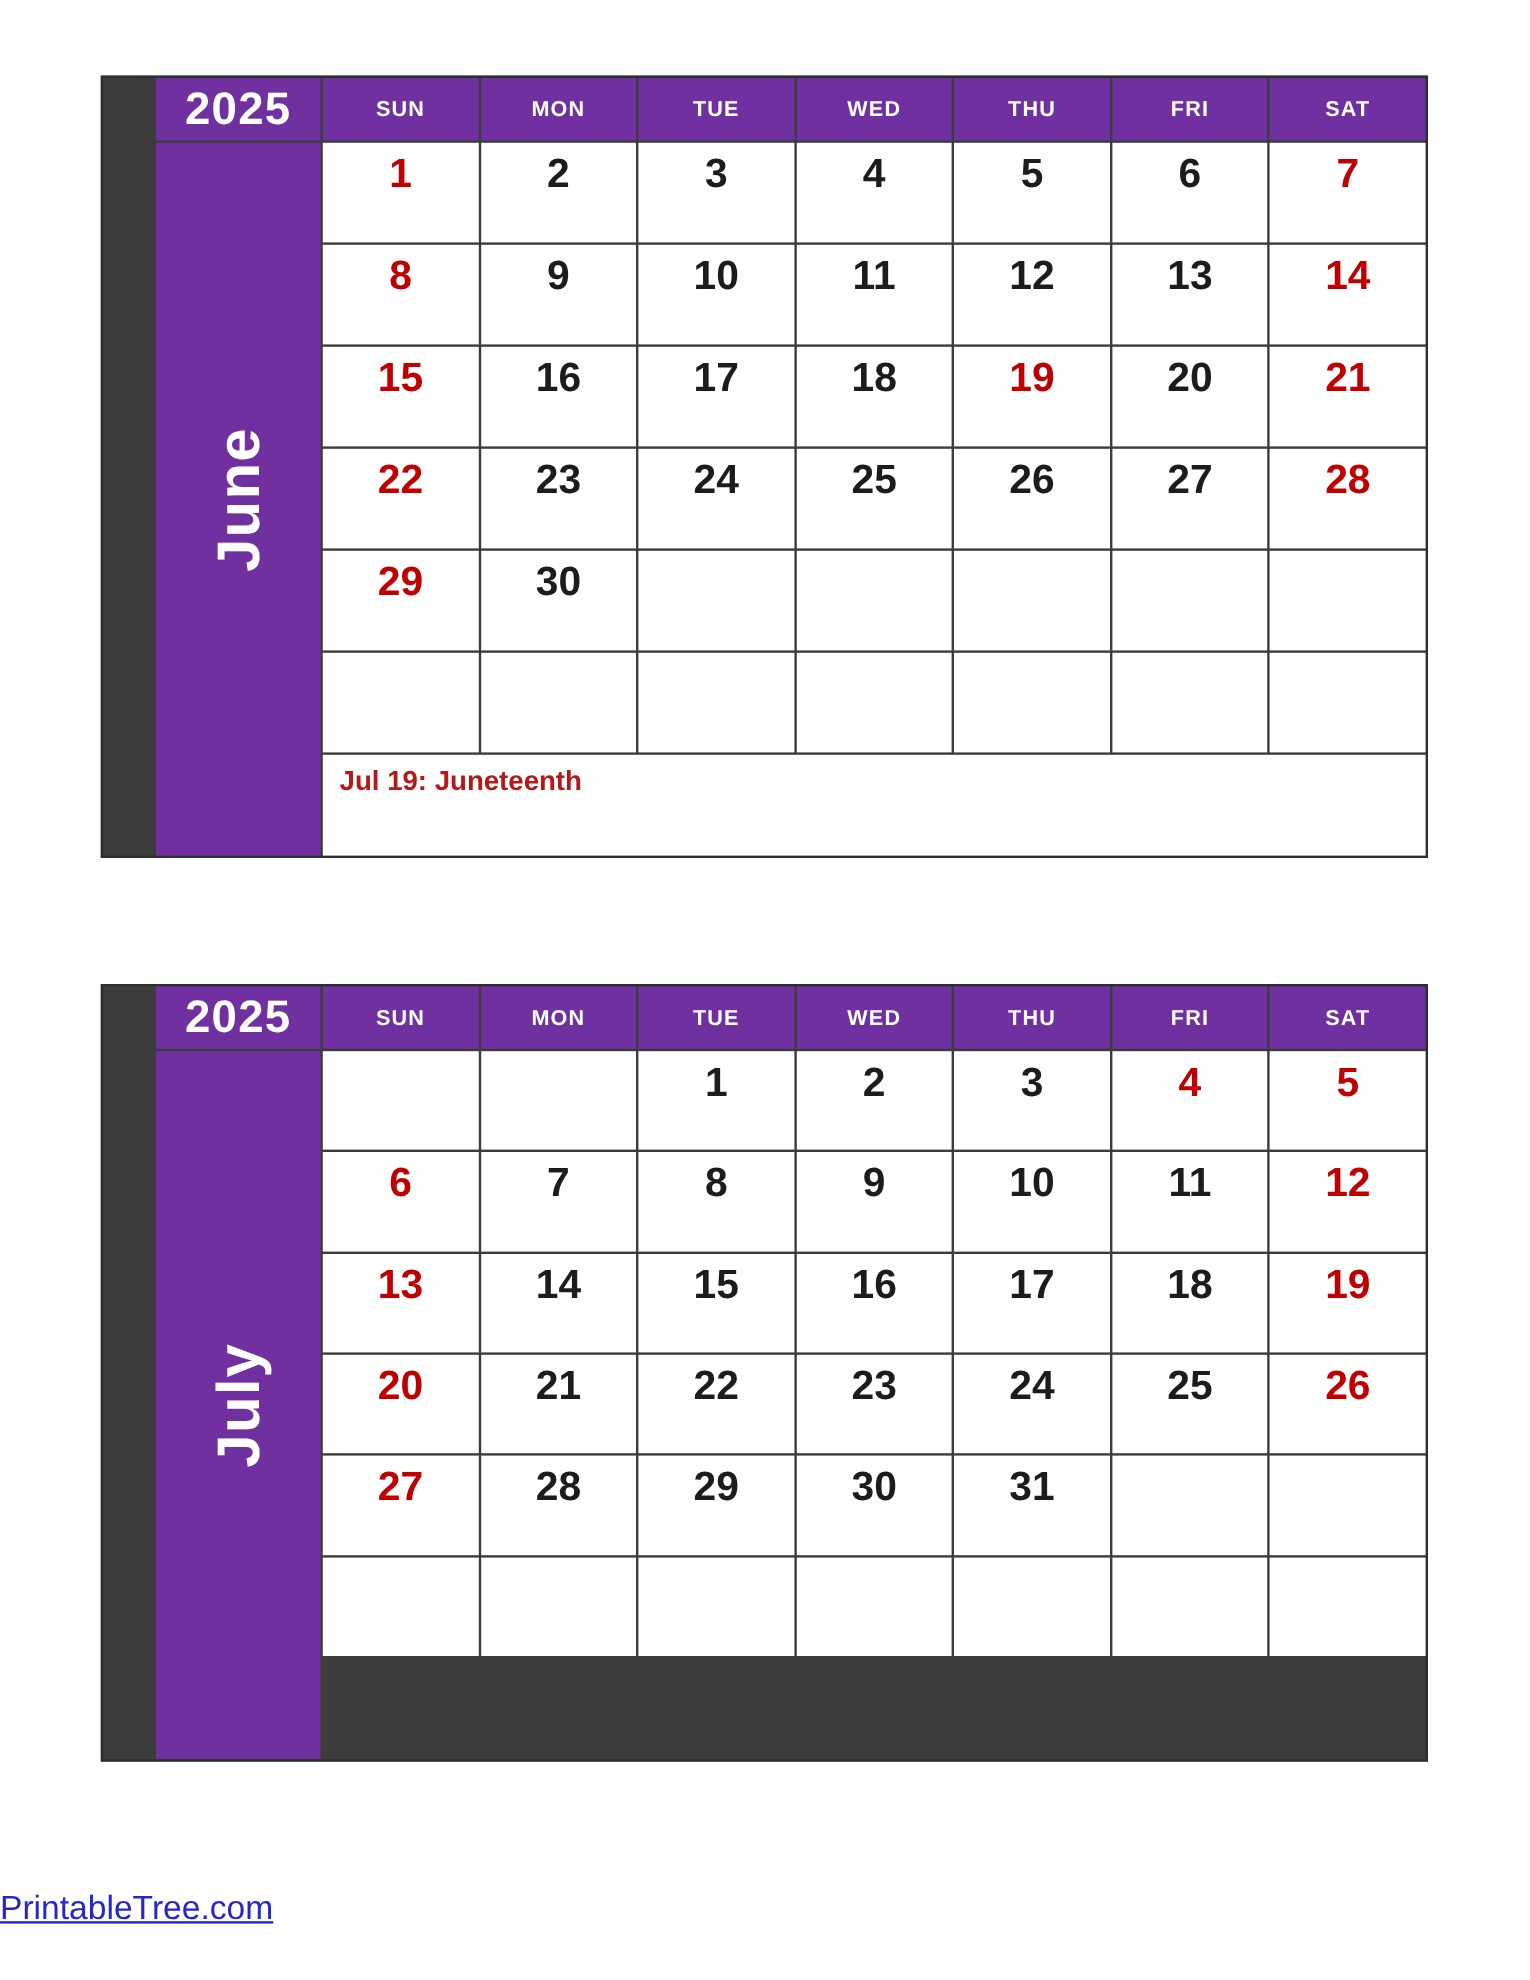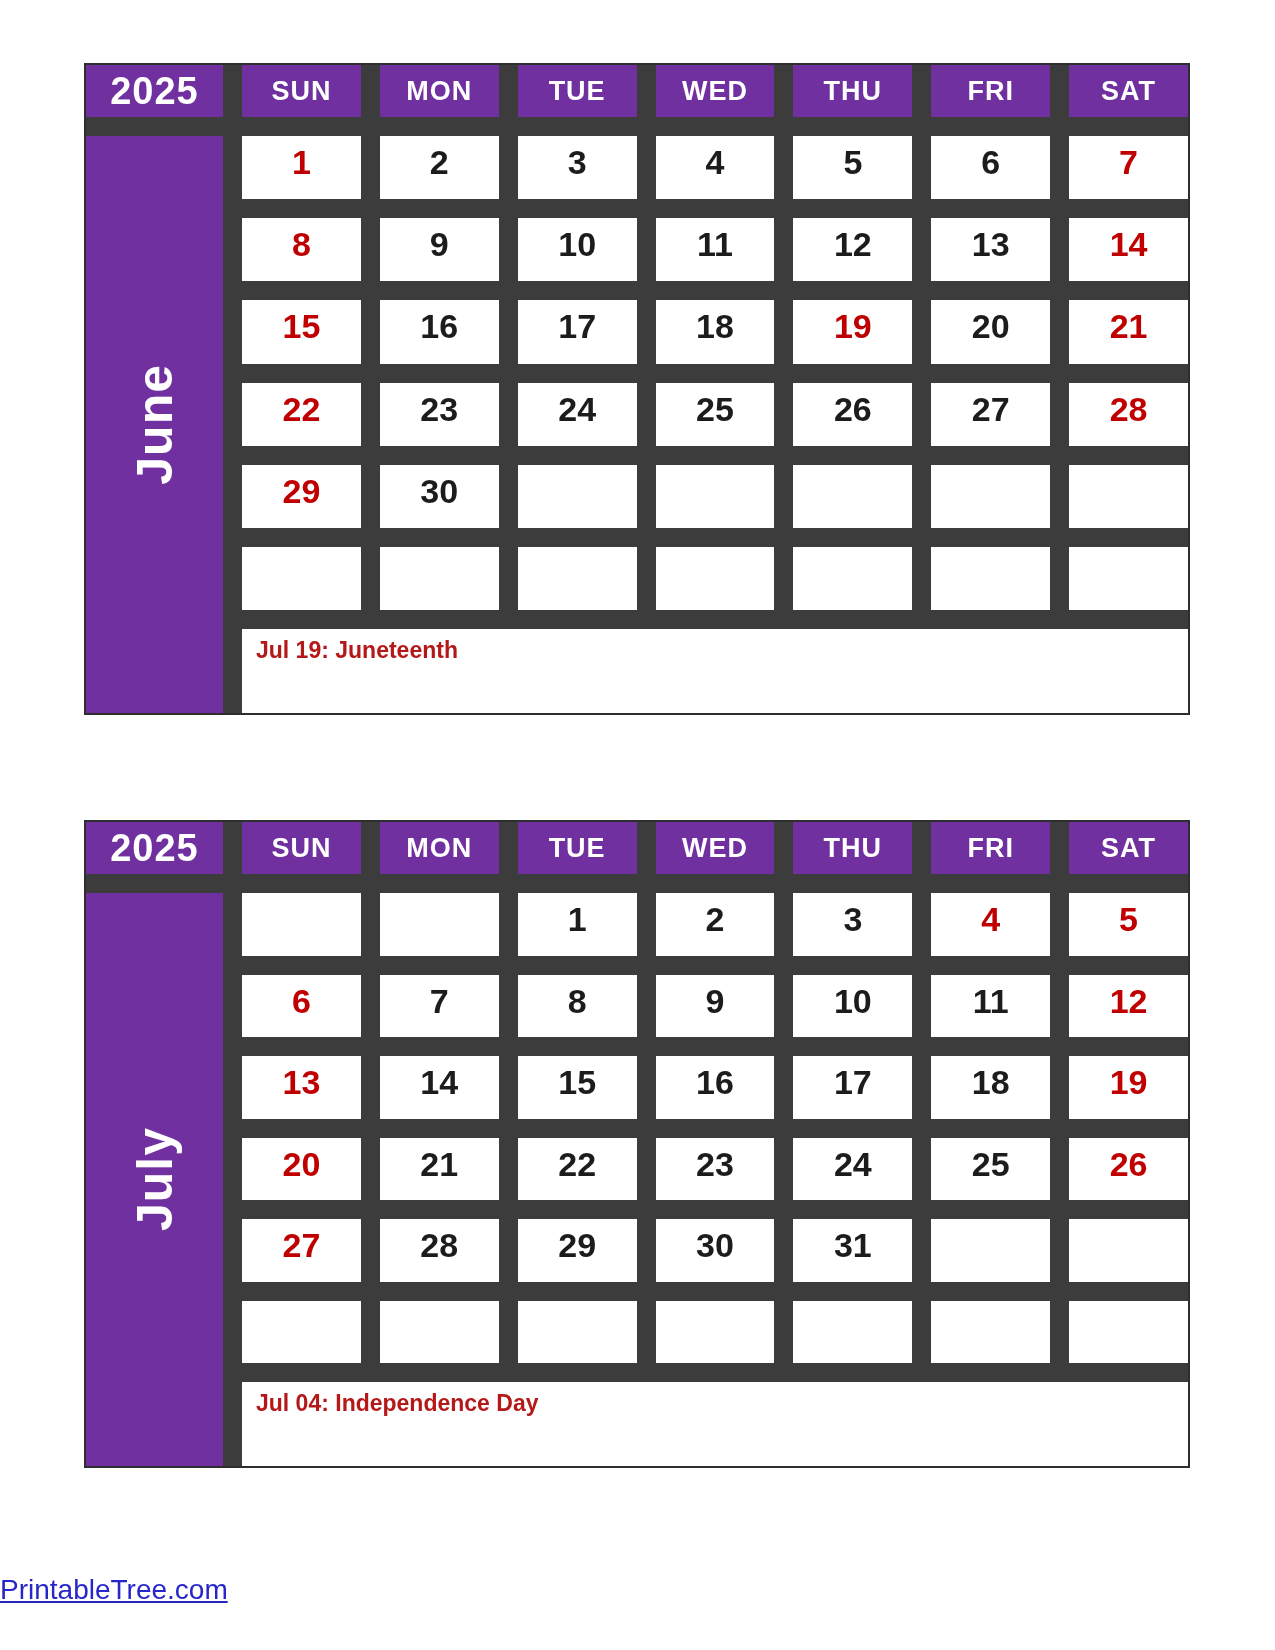--- a/index.html
+++ b/index.html
@@ -11,34 +11,35 @@
     overflow:hidden;
   }
   .cal-block{position:absolute;left:84px;width:1106px;}
   #june-block{top:63px;height:652px;}
   #july-block{top:820px;height:648px;}
   .cal{
     width:100%;height:100%;
     display:grid;
     grid-template-columns:137px repeat(7,1fr);
     grid-template-rows:52px repeat(6,1fr) 84px;
-    gap:19px;
+    gap:2px;
     background:#3c3c3c;          
     border:2px solid #2e2e2e;
     box-sizing:border-box;
+    padding-left:44px;
   }
   .cell{background:#ffffff;}
   .hdr{
     background:#7030A0;
     color:#ffffff;
     display:flex;align-items:center;justify-content:center;
     font-weight:bold;
   }
   .year-cell{grid-row:1;grid-column:1;font-size:38px;letter-spacing:1px;}
-  .dow-cell{grid-row:1;font-size:27px;letter-spacing:1px;}
+  .dow-cell{grid-row:1;font-size:18px;letter-spacing:1px;}
   .c2{grid-column:2}.c3{grid-column:3}.c4{grid-column:4}
   .c5{grid-column:5}.c6{grid-column:6}.c7{grid-column:7}.c8{grid-column:8}
   .month-cell{
     grid-column:1;grid-row:2 / span 7;
     background:#7030A0;
     display:flex;align-items:center;justify-content:center;
   }
   .month-label{
     color:#ffffff;font-weight:bold;font-size:50px;
     writing-mode:vertical-rl;
@@ -134,21 +135,20 @@
     <div class="hdr dow-cell c2">SUN</div>
     <div class="hdr dow-cell c3">MON</div>
     <div class="hdr dow-cell c4">TUE</div>
     <div class="hdr dow-cell c5">WED</div>
     <div class="hdr dow-cell c6">THU</div>
     <div class="hdr dow-cell c7">FRI</div>
     <div class="hdr dow-cell c8">SAT</div>
     <div class="month-cell">
       <span class="month-label">July</span>
     </div>
-    <div class="cell note-cell">Jul 04: Independence Day</div>
   <div class="cell day-cell" style="grid-area: 2 / 2;"></div>
       <div class="cell day-cell" style="grid-area: 2 / 3;"></div>
       <div class="cell day-cell" style="grid-area: 2 / 4;">1</div>
       <div class="cell day-cell" style="grid-area: 2 / 5;">2</div>
       <div class="cell day-cell" style="grid-area: 2 / 6;">3</div>
       <div class="cell day-cell red" style="grid-area: 2 / 7;">4</div>
       <div class="cell day-cell red" style="grid-area: 2 / 8;">5</div>
       <div class="cell day-cell red" style="grid-area: 3 / 2;">6</div>
       <div class="cell day-cell" style="grid-area: 3 / 3;">7</div>
       <div class="cell day-cell" style="grid-area: 3 / 4;">8</div>

